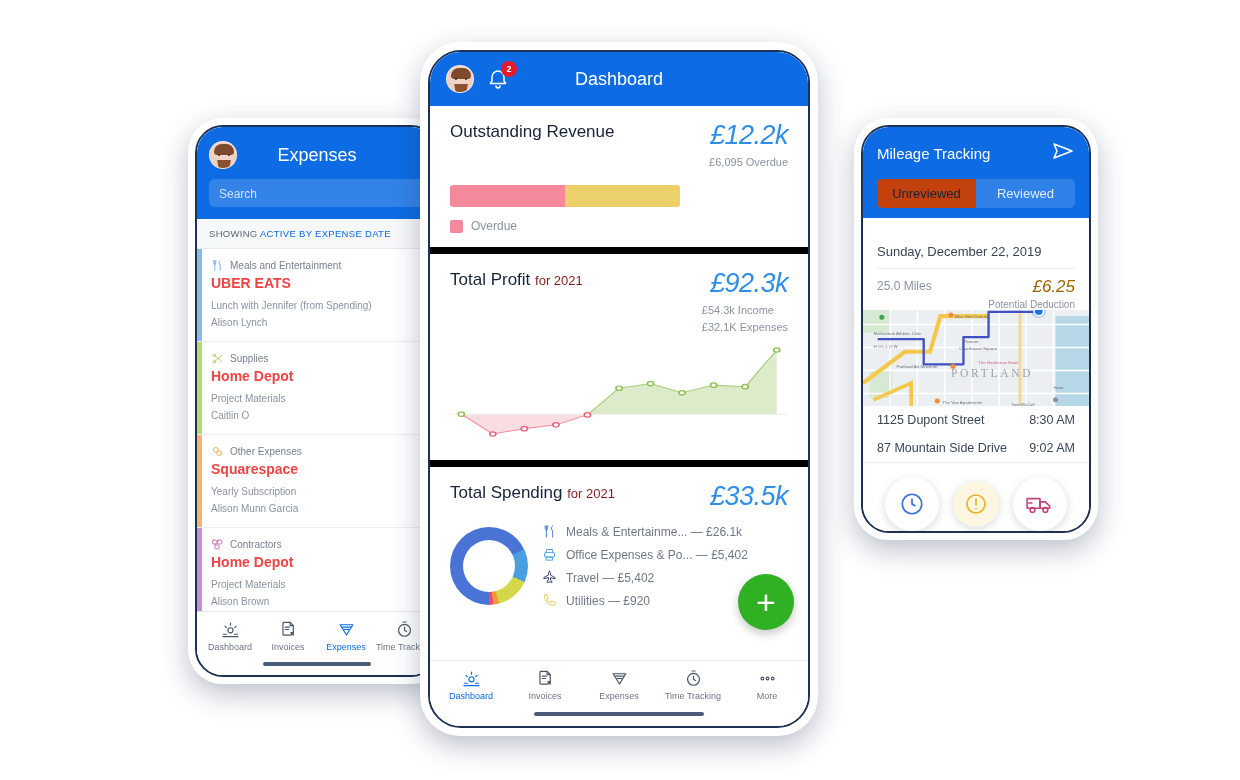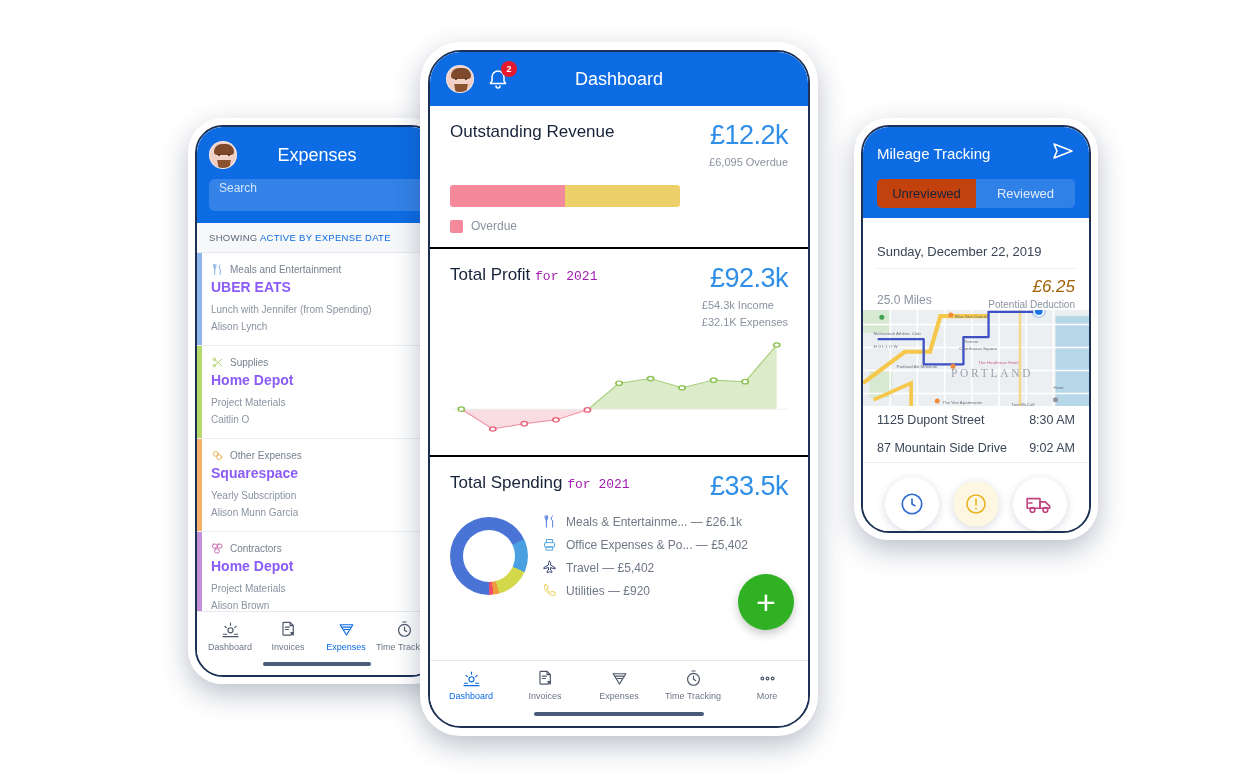--- a/index.html
+++ b/index.html
@@ -70,40 +70,40 @@
   
   #phone-left .hdr { padding: 10px 12px 0 12px; }
   #phone-left .hdr-row { display:flex; align-items:center; height: 36px; position: relative; }
   #phone-left .hdr-title {
     position:absolute; left:0; right:0; text-align:center;
     font-size: 18px; color:#fff;
   }
   #phone-left .search {
     margin: 6px 0 12px 0; height: 28px; border-radius: 6px;
     background: rgba(255,255,255,.16);
-    display:flex; align-items:flex-end; padding: 16px 10px;
+    display:flex; align-items:flex-start; padding: 8px 10px;
     font-size: 12px; color: rgba(255,255,255,.78);
   }
   #phone-left .showing {
     background:#f7f8fa; border-bottom:1px solid #e6e9ee;
     padding: 9px 12px; font-size: 9.5px; letter-spacing:.3px; color:#5b6677;
   }
   #phone-left .showing b { color:#0d6ce4; font-weight:400; }
   .exp-list { flex:1; overflow:hidden; background:#fff; }
   .exp-item {
     border-bottom: 1px solid #eceff3;
     padding: 10px 12px 10px 14px;
     position: relative;
   }
   .exp-item .stripe {
     position:absolute; left:0; top:0; bottom:0; width:5px;
   }
   .exp-cat { display:flex; align-items:center; gap:6px; font-size: 10px; color:#77818f; margin-bottom:3px;}
   .exp-cat svg { display:block; }
-  .exp-name { font-size: 14px; font-weight: bold; color:#8b5cf6; margin: 2px 0 6px; }
+  .exp-name { font-size: 14px; font-weight: bold; color:#ef4444; margin: 2px 0 6px; }
   .exp-desc { font-size: 10px; color:#8a93a0; line-height: 1.7; }
 
   .tabbar {
     border-top: 1px solid #e6e9ee; background:#fff;
     display:flex; align-items:flex-start; justify-content:space-around;
     padding: 8px 4px 4px 4px;
   }
   .tabbar .tab { display:flex; flex-direction:column; align-items:center; gap:3px; width: 60px; }
   .tabbar .tab span { font-size: 9px; color:#6c7685; white-space: nowrap; }
   .tabbar .tab.active span { color:#0d6ce4; }
@@ -117,25 +117,25 @@
   #phone-center .hdr .title {
     position:absolute; left:0; right:0; text-align:center; font-size:18px; color:#fff;
   }
   .bell-wrap { position:relative; width:24px; height:24px; }
   .badge {
     position:absolute; right:-7px; top:-6px; min-width:16px; height:16px;
     background:#e8192c; color:#fff; border-radius:9px;
     font-size:9px; line-height:16px; text-align:center; padding:0 3px; font-weight:bold;
   }
   .card-body { flex:1; background:#fff; overflow:hidden; }
-  .sect { padding: 16px 20px 14px; border-bottom: 2px solid #000000; }
+  .sect { padding: 16px 20px 14px; border-bottom: 7px solid #000000; }
   .sect-head { display:flex; align-items:flex-start; justify-content:space-between; }
   .sect-title { font-size: 17px; color:#17233a; }
-  .sect-title .sub { color:#a21caf; font-size: 13px; font-family: Liberation Mono, monospace; }
-  .big-num { font-size: 27px; color:#2f8fe8; font-weight: normal; line-height: 1; letter-spacing: -.5px; }
+  .sect-title .sub { color:#7f1d1d; font-size: 13px; }
+  .big-num { font-size: 27px; color:#2f8fe8; font-weight: normal; line-height: 1; letter-spacing: -.5px; font-style: italic; }
   .sub-right { text-align:left; font-size: 11px; color:#8a93a0; line-height: 1.55; margin-top:5px; }
   .bar-track { display:flex; height: 22px; border-radius: 3px; overflow:hidden; margin-top: 14px; width: 68%; }
   .legend { display:flex; align-items:center; gap:8px; margin-top: 12px; font-size: 12px; color:#8a93a0; }
   .legend .swatch { width: 13px; height: 13px; border-radius: 2px; }
 
   .spend-row { display:flex; gap:14px; align-items:center; margin-top: 10px; }
   .donut { width: 78px; height: 78px; border-radius: 50%; flex:none; position:relative; }
   .donut::after {
     content:""; position:absolute; inset:13px; background:#fff; border-radius:50%;
   }
@@ -313,21 +313,21 @@
           </div>
           <div class="seg">
             <div class="on">Unreviewed</div>
             <div>Reviewed</div>
           </div>
         </div>
 
         <div class="trip">
           <div class="trip-date">Sunday, December 22, 2019</div>
           <div style="display:flex;justify-content:space-between;align-items:flex-start;">
-            <div style="font-size:12px;color:#8a93a0;margin-top:24px;">25.0 Miles</div>
+            <div style="font-size:12px;color:#8a93a0;margin-top:10px;">25.0 Miles</div>
             <div class="trip-amt">
               <div class="v">£6.25</div>
               <div class="l">Potential Deduction</div>
             </div>
           </div>
         </div>
 
         <div class="map">
           <svg width="100%" height="100%" viewBox="0 0 216 160" preserveAspectRatio="xMidYMid slice">
             <rect width="216" height="160" fill="#eceff1"></rect>

